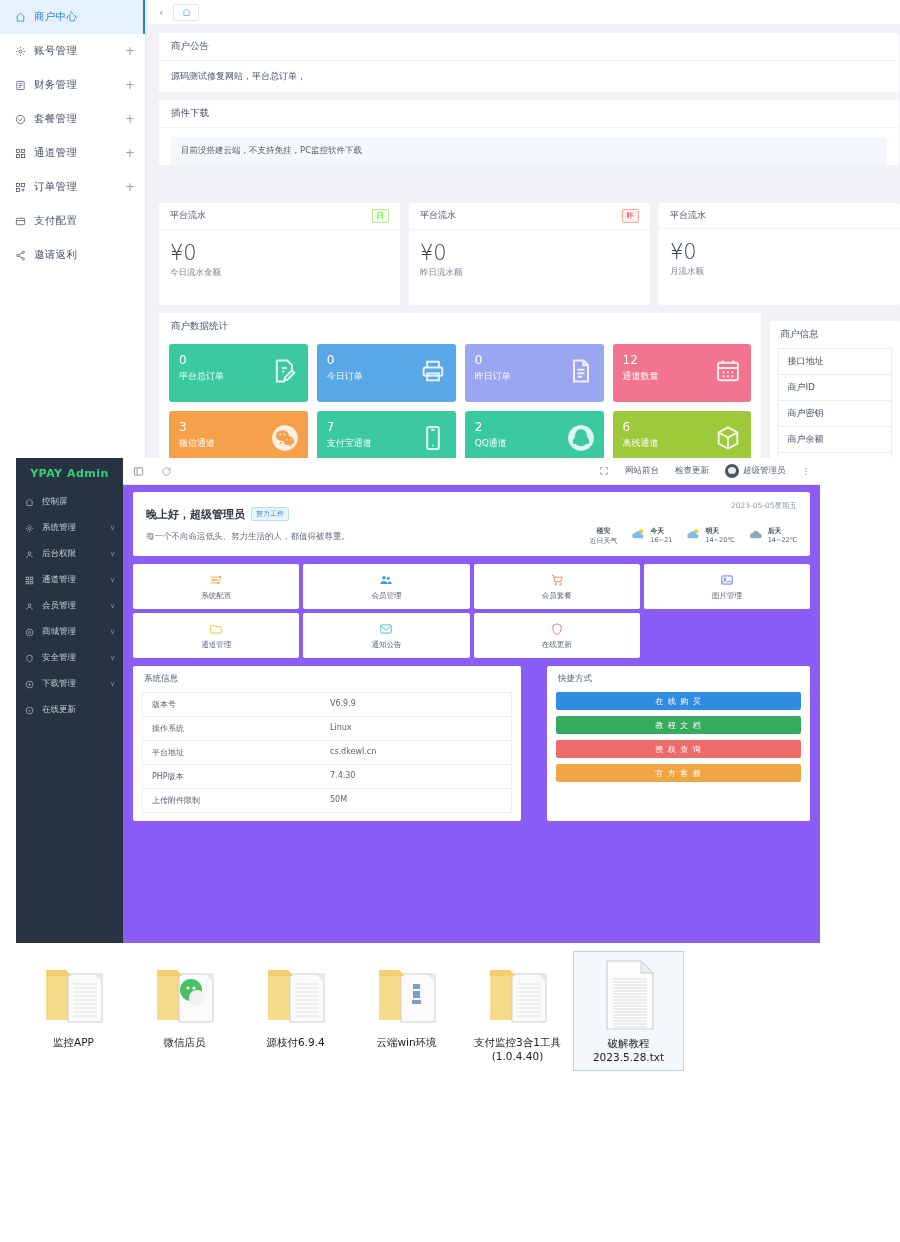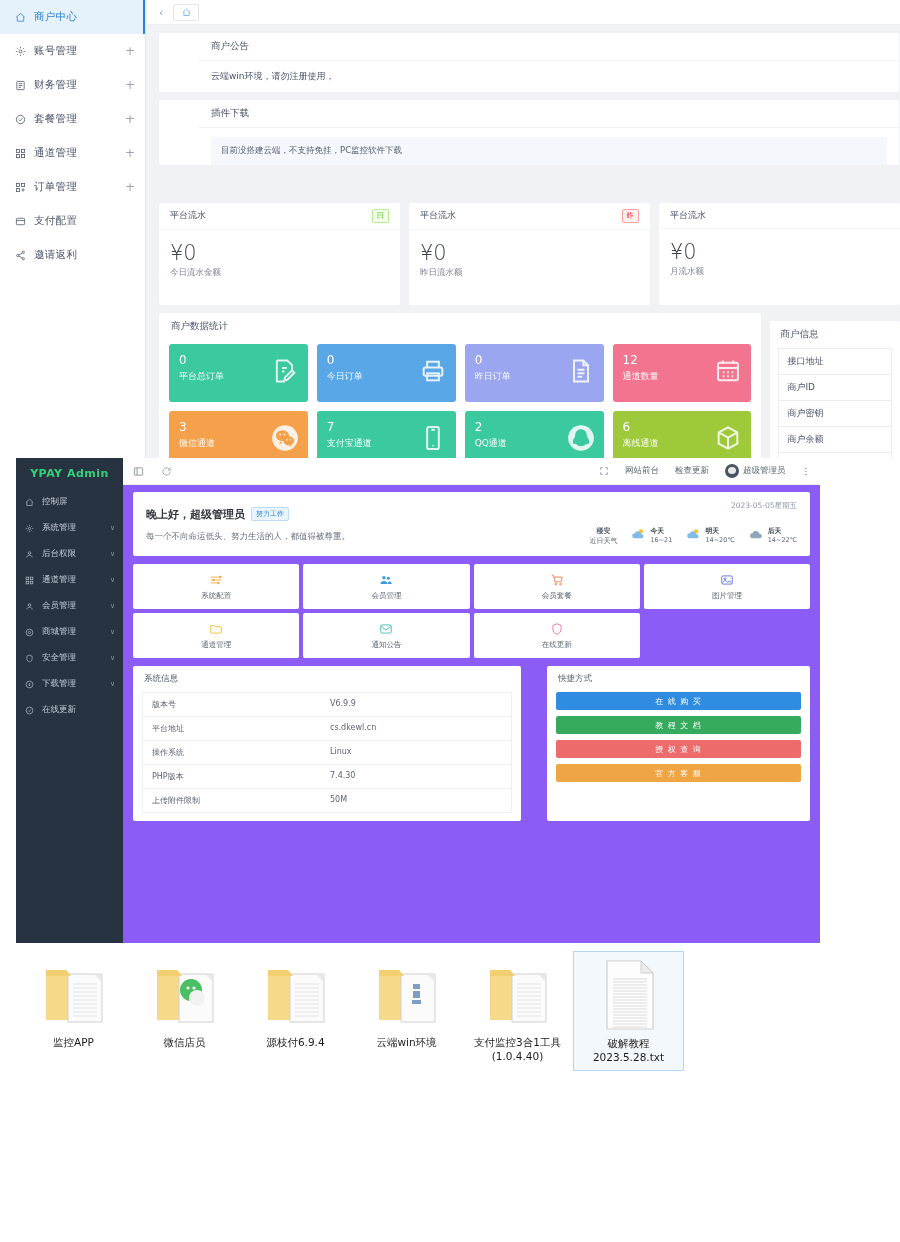--- a/index.html
+++ b/index.html
@@ -46,21 +46,21 @@
     padding-left: 8px; gap: 6px; border-bottom: 1px solid #eceff2;
   }
   #m-topbar .back { font-size: 11px; color: #8b98a6; padding: 0 4px; }
   #m-topbar .tabchip {
     width: 26px; height: 17px; background: #fff; border: 1px solid #e2e6ea;
     border-radius: 2px; display: flex; align-items: center; justify-content: center;
   }
   #m-topbar .tabchip svg { width: 9px; height: 9px; }
 
   .m-card {
-    background: #fff; margin: 8px 0 0 12px; border-radius: 2px; padding-left: 40px;
+    background: #fff; margin: 8px 0 0 12px; border-radius: 2px;
   }
   .m-card-head {
     padding: 7px 12px; font-size: 9.5px; color: #4a5568;
     border-bottom: 1px solid #f0f2f5;
   }
   .m-card-body { padding: 9px 12px; font-size: 9px; color: #4a5568; }
   .m-notice-box {
     margin: 9px 12px; background: #f4f7fb; padding: 8px 10px;
     font-size: 8.5px; color: #55606e;
   }
@@ -318,21 +318,21 @@
       <span class="back">‹</span>
       <span class="tabchip">
         <svg viewBox="0 0 24 24" fill="none" stroke="#5aa7e8" stroke-width="2">
           <path d="M3 11l9-8 9 8M5 10v10h14V10"></path>
         </svg>
       </span>
     </div>
 
     <div class="m-card" style="width:740px">
       <div class="m-card-head">商户公告</div>
-      <div class="m-card-body">云端win环境，请勿注册使用，</div>
+      <div class="m-card-body">源码测试修复网站，平台总订单，</div>
     </div>
 
     <div class="m-card" style="width:740px">
       <div class="m-card-head">插件下载</div>
       <div class="m-notice-box">目前没搭建云端，不支持免挂，PC监控软件下载</div>
     </div>
 
     <div id="flow-row">
         <div class="flow-card">
           <div class="flow-head">
@@ -680,26 +680,26 @@
 
     <div id="y-bottom">
       <div id="y-sysinfo">
         <div class="y-box-head">系统信息</div>
         <div id="sys-table">
             <div class="sys-row">
               <div class="sys-k">版本号</div>
               <div class="sys-v">V6.9.9</div>
             </div>
             <div class="sys-row">
+              <div class="sys-k">操作系统</div>
+              <div class="sys-v">Linux</div>
+            </div>
+            <div class="sys-row">
               <div class="sys-k">平台地址</div>
               <div class="sys-v">cs.dkewl.cn</div>
-            </div>
-            <div class="sys-row">
-              <div class="sys-k">操作系统</div>
-              <div class="sys-v">Linux</div>
             </div>
             <div class="sys-row">
               <div class="sys-k">PHP版本</div>
               <div class="sys-v">7.4.30</div>
             </div>
             <div class="sys-row">
               <div class="sys-k">上传附件限制</div>
               <div class="sys-v">50M</div>
             </div>
           </div>

